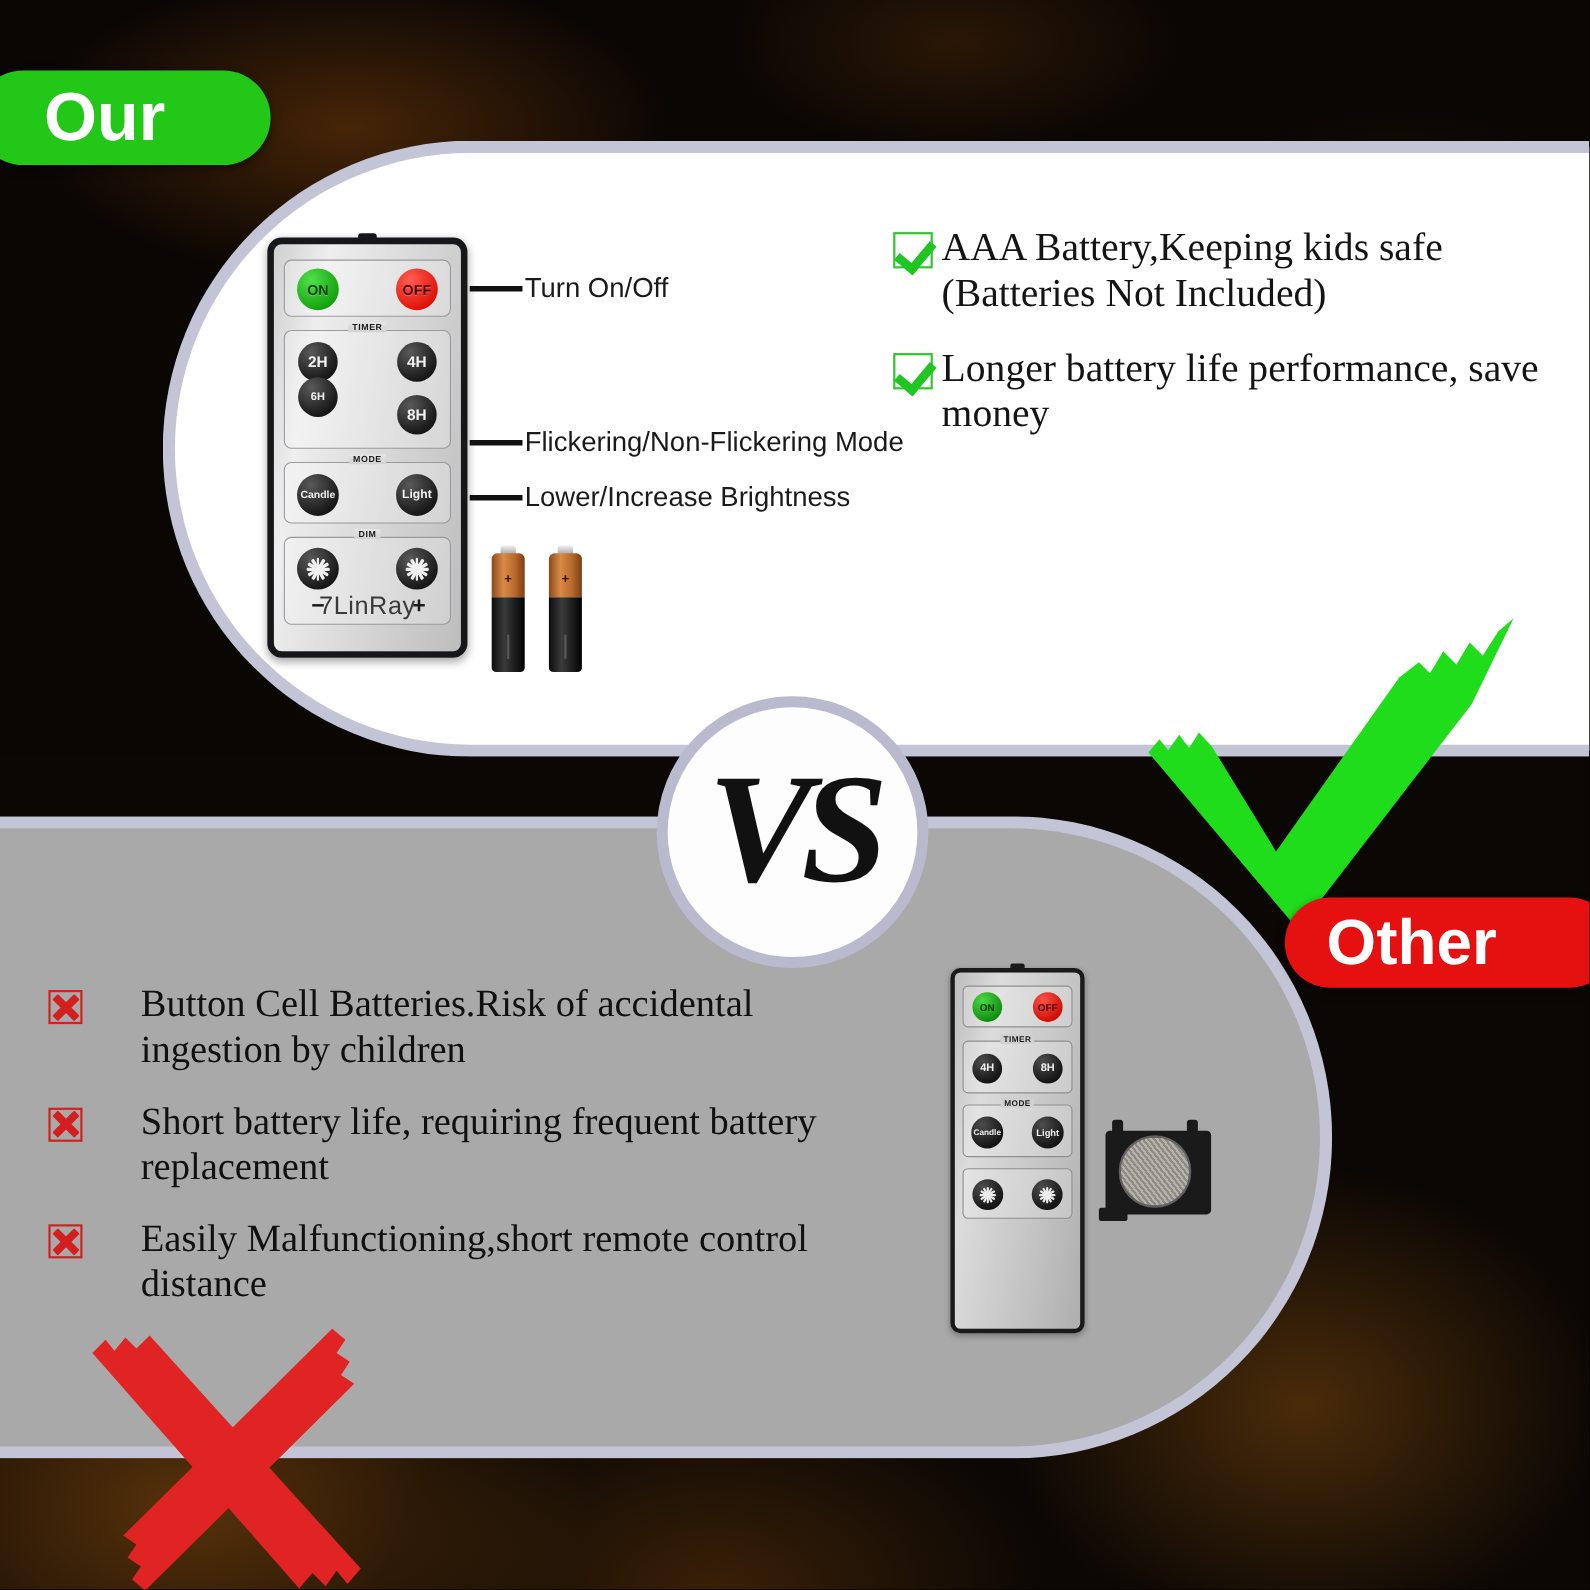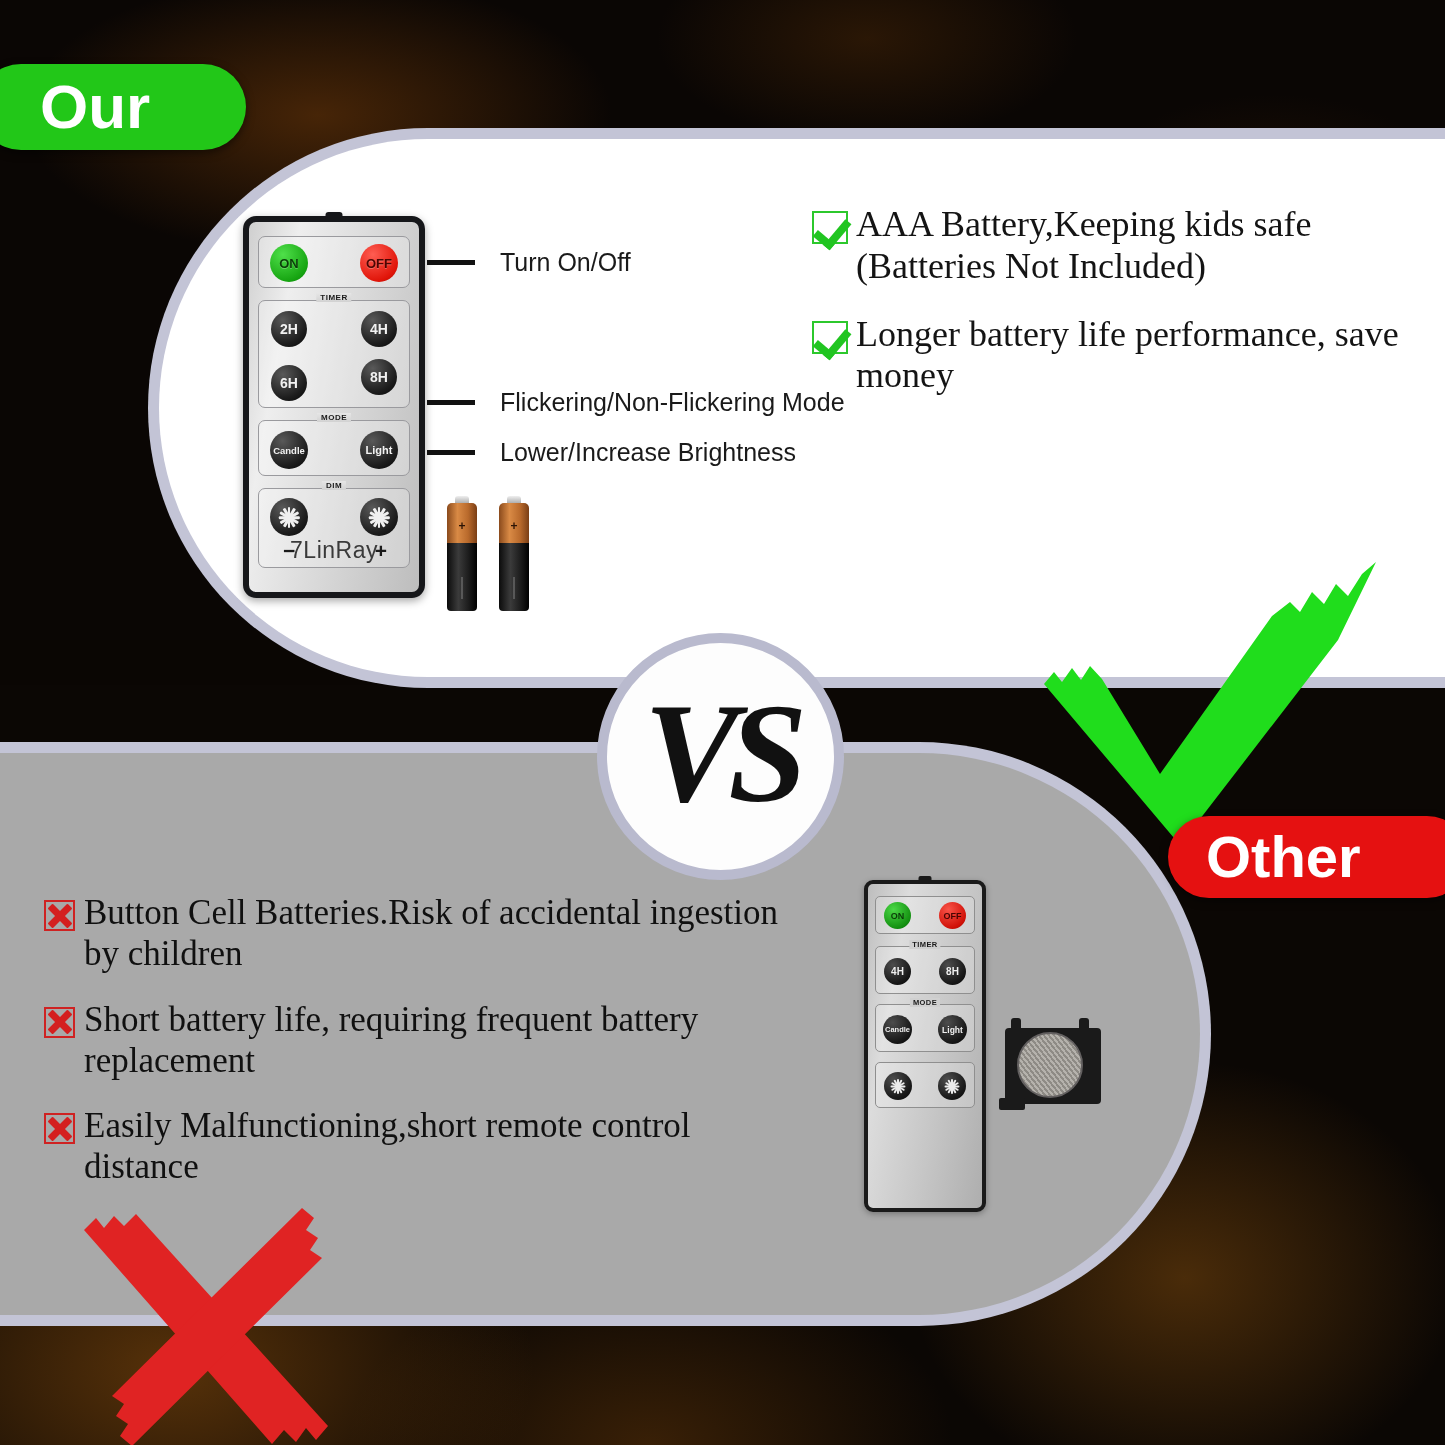--- a/index.html
+++ b/index.html
@@ -122,21 +122,21 @@
   .signs { position:absolute; left:9px; width:152px; display:flex;
     justify-content:space-between; padding:0 24px;
     font-family:"Liberation Sans", sans-serif; font-size:21px; font-weight:bold; color:#1a1a1a; }
   .brand { position:absolute; left:0; right:0; bottom:28px; text-align:center;
     font-family:"Liberation Sans", sans-serif; font-size:23px; color:#3a3a3a; letter-spacing:.5px; }
 
   
   .callout { position:absolute; z-index:7; display:flex; align-items:center; }
   .callout .dash { width:48px; height:5px; background:#111; flex:none; }
   .callout .ctext {
-    margin-left:25px; font-family:"Liberation Sans", sans-serif;
+    margin-left:2px; font-family:"Liberation Sans", sans-serif;
     font-size:25px; color:#1a1a1a; line-height:1.18; white-space:pre-line;
   }
 
   
   .batt-pair { position:absolute; left:447px; top:503px; z-index:7; display:flex; gap:22px; }
   .batt { width:30px; height:108px; position:relative; }
   .batt .cap { position:absolute; left:8px; top:-7px; width:14px; height:9px;
     background:linear-gradient(#efefef,#9d9d9d); border-radius:3px 3px 0 0; }
   .batt .top { position:absolute; left:0; top:0; width:100%; height:40px;
     background:linear-gradient(90deg,#8a4a1c,#d98a45 35%,#b96a2c 70%,#7a3e15);
@@ -157,21 +157,21 @@
     border:2px solid #2cc82c; position:relative;
   }
   .cl-item .cbox::after {
     content:""; position:absolute; left:3px; top:2px; width:14px; height:26px;
     border-right:8px solid #21c521; border-bottom:8px solid #21c521;
     transform:rotate(40deg) translate(2px,-4px); transform-origin:center;
   }
   .cl-item .cl-text { font-size:36px; color:#141414; line-height:1.16; }
 
   .crosslist { position:absolute; left:44px; top:892px; width:760px; z-index:7; }
-  .cx-item { display:flex; align-items:flex-start; margin-bottom:24px; }
+  .cx-item { display:flex; align-items:flex-start; margin-bottom:24px;gap:44px; }
   .cx-item .xbox {
     flex:none; width:31px; height:31px; margin-right:9px; margin-top:8px;
     border:2px solid #cf2222; position:relative;
   }
   .cx-item .xbox::before, .cx-item .xbox::after {
     content:""; position:absolute; left:50%; top:50%; width:28px; height:7px;
     background:#d41f1f; border-radius:1px;
   }
   .cx-item .xbox::before { transform:translate(-50%,-50%) rotate(45deg); }
   .cx-item .xbox::after  { transform:translate(-50%,-50%) rotate(-45deg); }
@@ -250,21 +250,21 @@
     </div>
 
     <div class="rgroup" style="top:78px;height:108px;">
       <div class="rgroup-label">TIMER</div>
       <div class="btn-circle btn-dark" style="width:36px;height:36px;left:12px;top:10px;font-size:14px;text-align:center;">
         <span>2H</span>
       </div>
       <div class="btn-circle btn-dark" style="width:36px;height:36px;right:12px;top:10px;font-size:14px;">
         <span>4H</span>
       </div>
-      <div class="btn-circle btn-dark" style="width:36px;height:36px;left:12px;top:64px;font-size:14px;justify-content:center;">
+      <div class="btn-circle btn-dark" style="width:36px;height:36px;left:12px;top:42px;font-size:10px;justify-content:center;">
         <span>6H</span>
       </div>
       <div class="btn-circle btn-dark" style="width:36px;height:36px;right:12px;top:58px;font-size:14px;">
         <span>8H</span>
       </div>
     </div>
 
     <div class="rgroup" style="top:198px;height:56px;">
       <div class="rgroup-label">MODE</div>
       <div class="btn-circle btn-dark" style="width:38px;height:38px;left:11px;top:10px;font-size:9.5px;">

